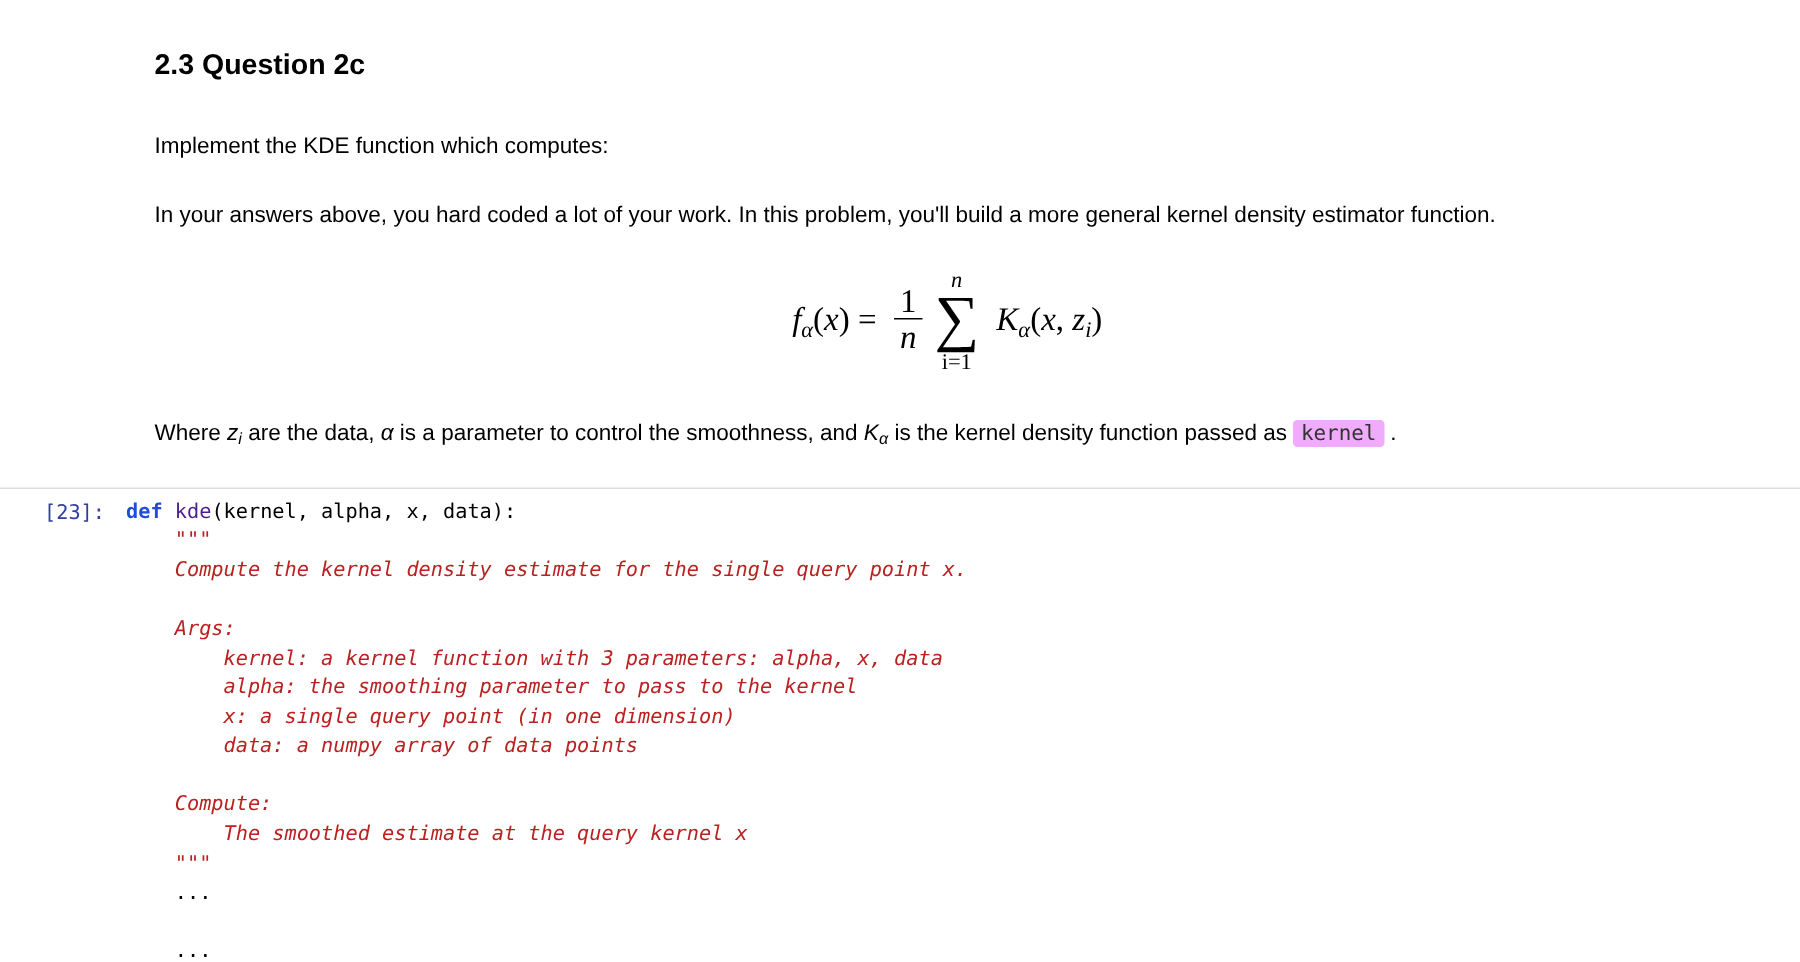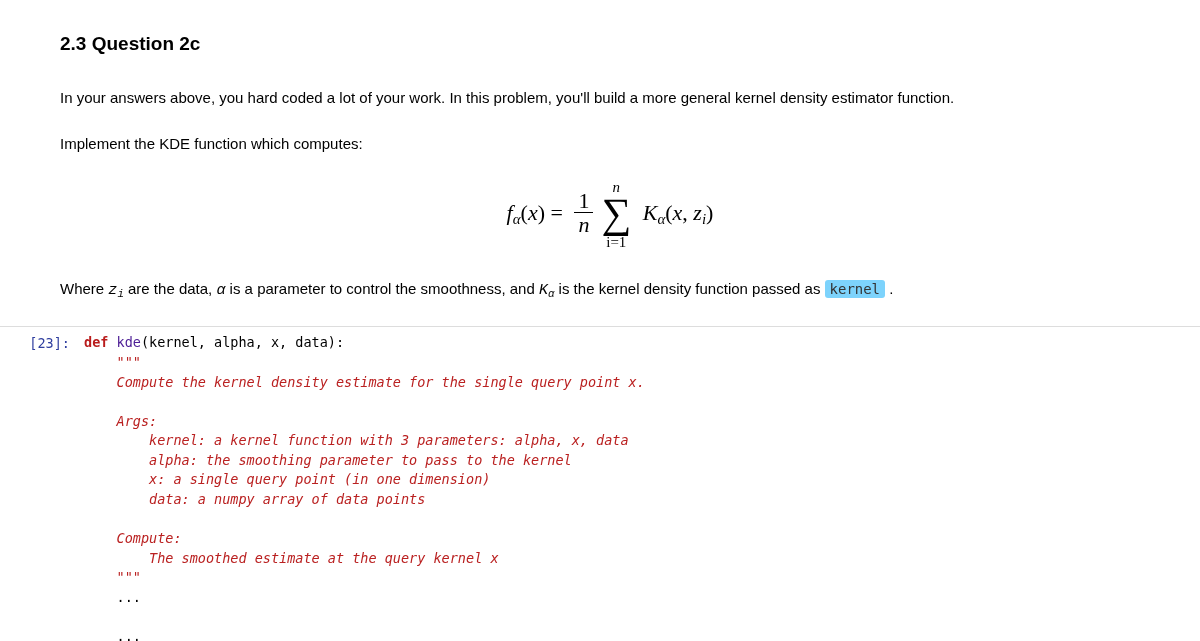--- a/index.html
+++ b/index.html
@@ -10,21 +10,21 @@
     font-family: -apple-system, BlinkMacSystemFont, "Segoe UI", Helvetica, Arial, sans-serif;
     color: #000;
     font-size: 15px;
     line-height: 1.5;
   }
   .page {
     width: 1200px;
     padding: 30px 0 40px 0;
   }
   .content {
-    padding-left: 60px;
+    padding-left: 103px;
     padding-right: 40px;
   }
   h3.section-title {
     font-size: 19px;
     font-weight: 700;
     margin: 0 0 28px 0;
   }
   p.para {
     margin: 0 0 24px 0;
     font-size: 15px;
@@ -56,27 +56,27 @@
     display: inline-block;
     vertical-align: middle;
     text-align: center;
     margin: 0 6px 0 2px;
     line-height: 1;
   }
   .formula .sumwrap .sup { display:block; font-size: 0.68em; font-style: italic; padding-bottom: 2px;}
   .formula .sumwrap .sigma { display:block; font-size: 1.9em; line-height: 0.85; }
   .formula .sumwrap .sublbl { display:block; font-size: 0.68em; padding-top: 3px;}
   .inline-math {
-    font-family: Liberation Mono, monospace;
+    font-family: Liberation Sans, sans-serif;
     font-style: italic;
     text-align: center;
   }
   .inline-math .sub { font-size: 0.72em; vertical-align: -0.25em; }
   .code-inline {
-    background: #7dd3fc;
+    background: #f0abfc;
     color: #333;
     font-family: Menlo, Consolas, "DejaVu Sans Mono", monospace;
     font-size: 0.93em;
     padding: 1px 5px;
     border-radius: 3px;
     font-style: normal;
   }
   .code-cell {
     display: flex;
     border-top: 1px solid #ddd;
@@ -92,36 +92,36 @@
   }
   .code-col {
     flex: 1;
     padding: 6px 10px 6px 4px;
     font-family: Menlo, Consolas, "DejaVu Sans Mono", monospace;
     font-size: 13.5px;
     line-height: 1.45;
     white-space: pre;
     color: #000;
   }
-  .kw-def { color: #b91c1c; font-weight: 700; }
+  .kw-def { color: #1d4ed8; font-weight: 700; }
   .fn-name { color: #4c1d95; }
   .docstr { color: #BA2121; font-style: italic; }
   .ellips { color: #000; }
 </style>
 </head>
 <body>
 
 <div class="page">
   <div class="content">
 
     <h3 class="section-title">2.3  Question 2c</h3>
 
+    <p class="para">Implement the KDE function which computes:</p>
+
     <p class="para">In your answers above, you hard coded a lot of your work. In this problem, you'll build a more general kernel density estimator function.</p>
-
-    <p class="para">Implement the KDE function which computes:</p>
 
     <div class="formula-wrap">
       <span class="formula">
         <span class="ital">f</span><span class="sub">α</span><span>(</span><span class="ital">x</span><span>)</span><span> = </span><span class="frac"><span class="num">1</span><span class="den ital">n</span></span><span class="sumwrap"><span class="sup">n</span><span class="sigma">∑</span><span class="sublbl">i=1</span></span> <span class="ital">K</span><span class="sub">α</span><span>(</span><span class="ital">x</span><span>, </span><span class="ital">z</span><span class="sub">i</span><span>)</span>
       </span>
     </div>
 
     <p class="para">
       <span>Where </span><span class="inline-math"><span>z</span><span class="sub">i</span></span><span> are the data, </span><span class="inline-math">α</span><span> is a parameter to control the smoothness, and </span><span class="inline-math"><span>K</span><span class="sub">α</span></span><span> is the kernel density function passed as </span><span class="code-inline">kernel</span><span> .</span>
     </p>

